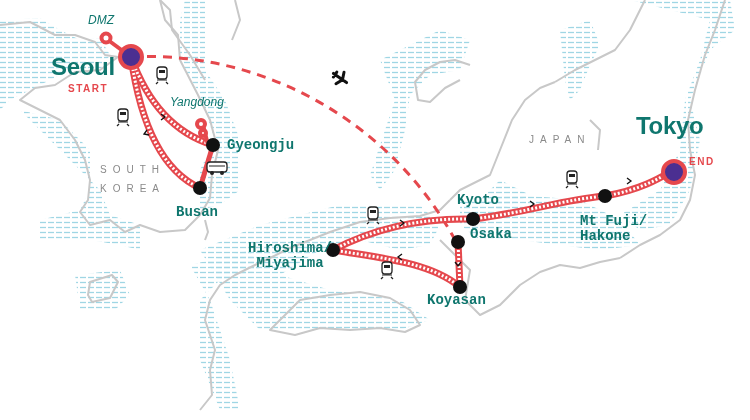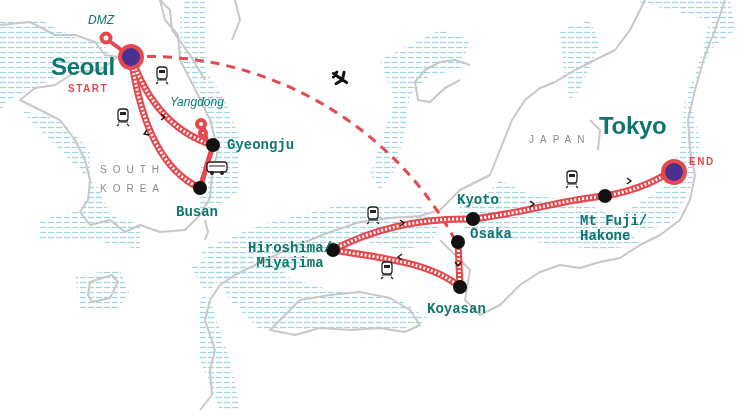--- a/index.html
+++ b/index.html
@@ -147,19 +147,19 @@
   <div>KOREA</div>
 </div>
 <div class="lbl country" style="left:505px;top:130px;margin-left:24px;">JAPAN</div>
 
 <div class="lbl city" style="left:248px;top:241px;text-align:center;">
   <div>Hiroshima/</div>
   <div>Miyajima</div>
 </div>
 <div class="lbl city" style="left:457px;top:193px;">Kyoto</div>
 <div class="lbl city" style="left:470px;top:227px;">Osaka</div>
-<div class="lbl city" style="left:427px;top:302px;">Koyasan</div>
+<div class="lbl city" style="left:427px;top:293px;">Koyasan</div>
 <div class="lbl city" style="left:580px;top:214px;">
   <div>Mt Fuji/</div>
   <div>Hakone</div>
 </div>
-<div class="lbl big" style="left:599px;top:113px;text-align:center;">Tokyo</div>
+<div class="lbl big" style="left:636px;top:113px;text-align:center;">Tokyo</div>
 <div class="lbl tag" style="left:654px;top:156px;margin-left:35px;">END</div>
 
 </body></html>

